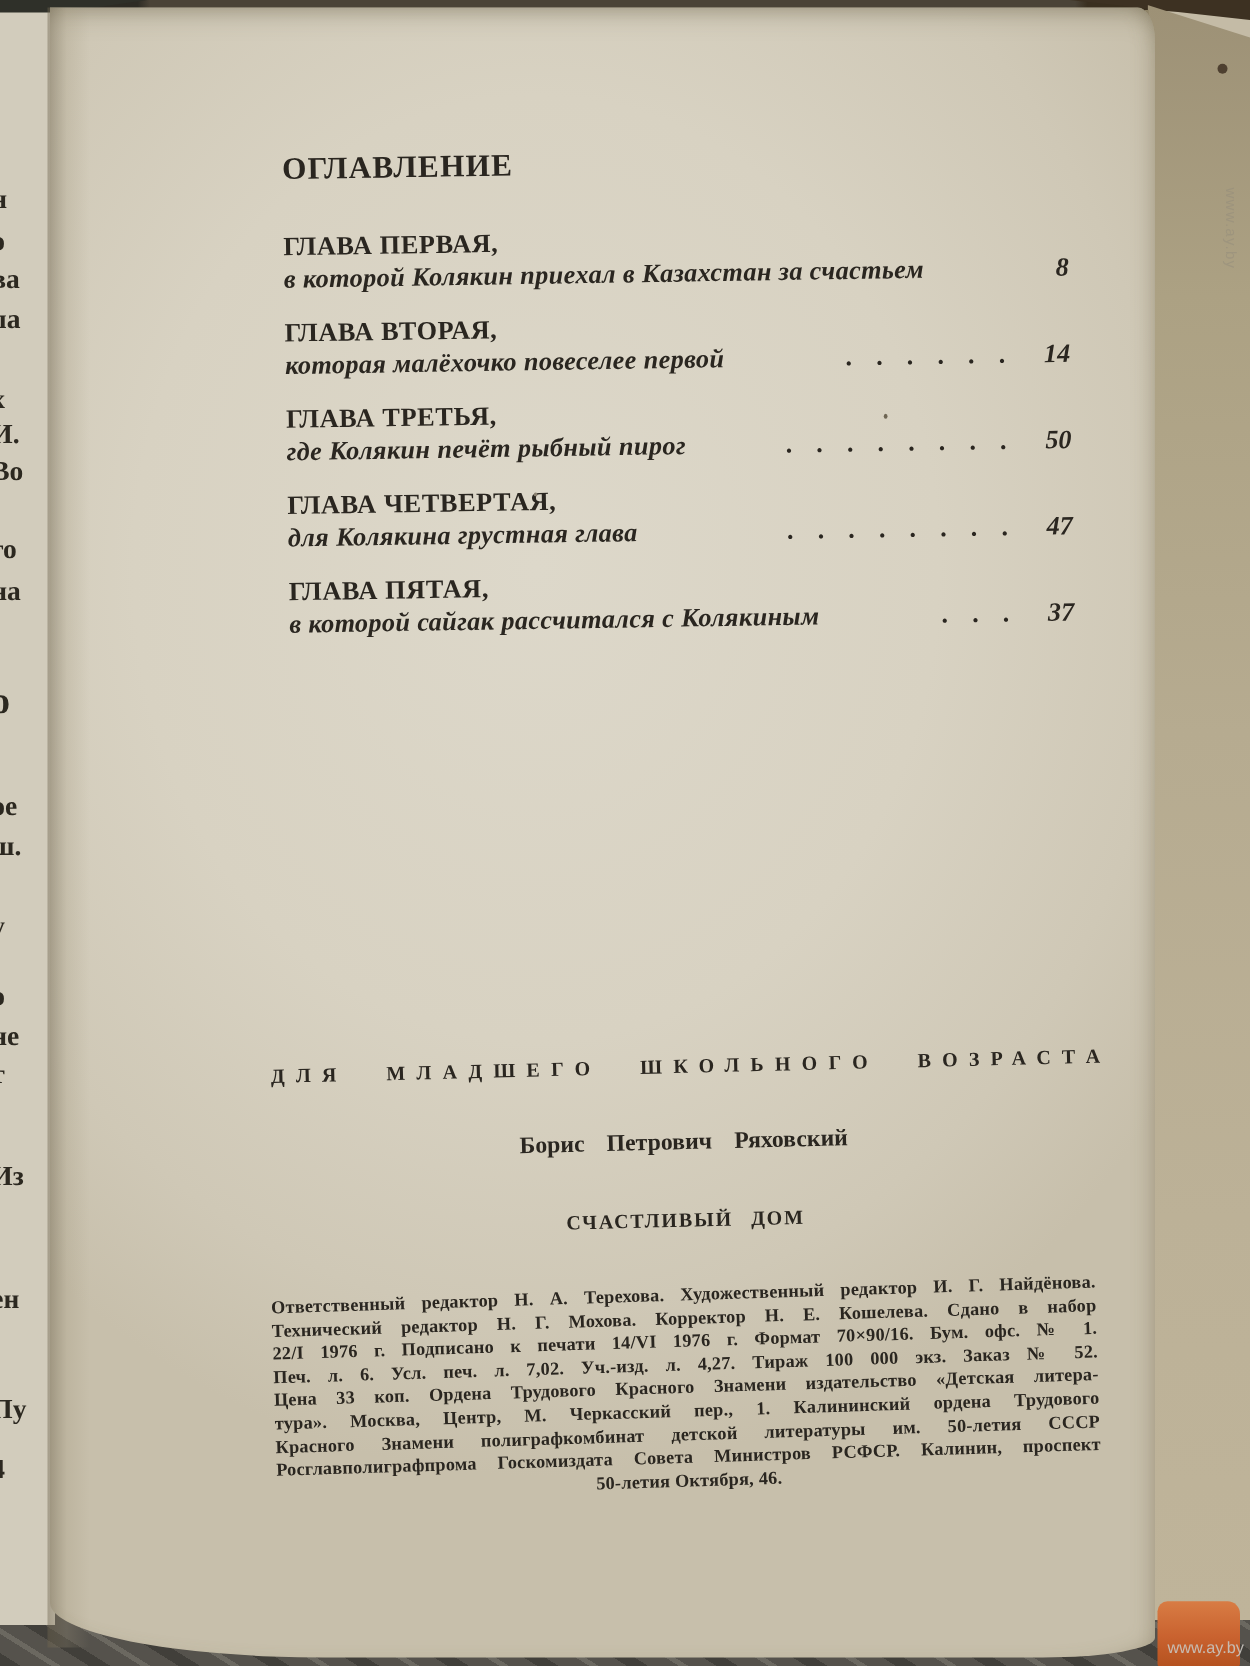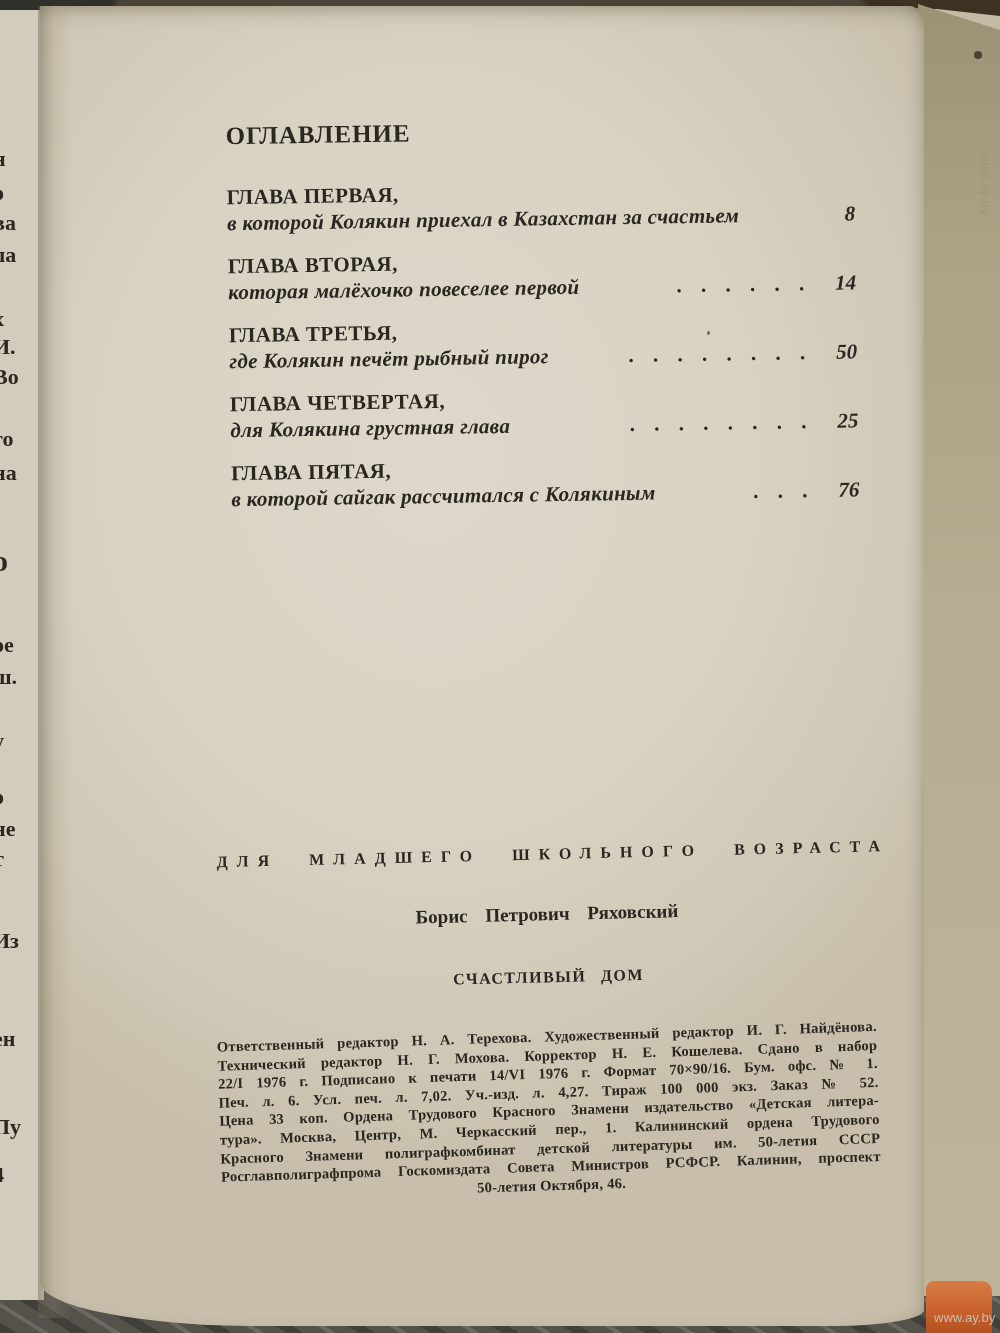--- a/index.html
+++ b/index.html
@@ -142,30 +142,30 @@
         <span class="dots">. . . . . . . .</span>
         <span class="num">50</span>
       </div>
     </div>
 
     <div class="chapter">
       <div class="ch-head">ГЛАВА ЧЕТВЕРТАЯ,</div>
       <div class="ch-sub">
         <span class="txt">для Колякина грустная глава</span>
         <span class="dots">. . . . . . . .</span>
-        <span class="num">25</span>
+        <span class="num">47</span>
       </div>
     </div>
 
     <div class="chapter">
       <div class="ch-head">ГЛАВА ПЯТАЯ,</div>
       <div class="ch-sub">
         <span class="txt">в которой сайгак рассчитался с Колякиным</span>
         <span class="dots">. . .</span>
-        <span class="num">76</span>
+        <span class="num">37</span>
       </div>
     </div>
   </div>
 
   <div class="imprint">
     <div class="audience">ДЛЯ МЛАДШЕГО ШКОЛЬНОГО ВОЗРАСТА</div>
     <div class="author">Борис Петрович Ряховский</div>
     <div class="book-title">СЧАСТЛИВЫЙ ДОМ</div>
   </div>
 

